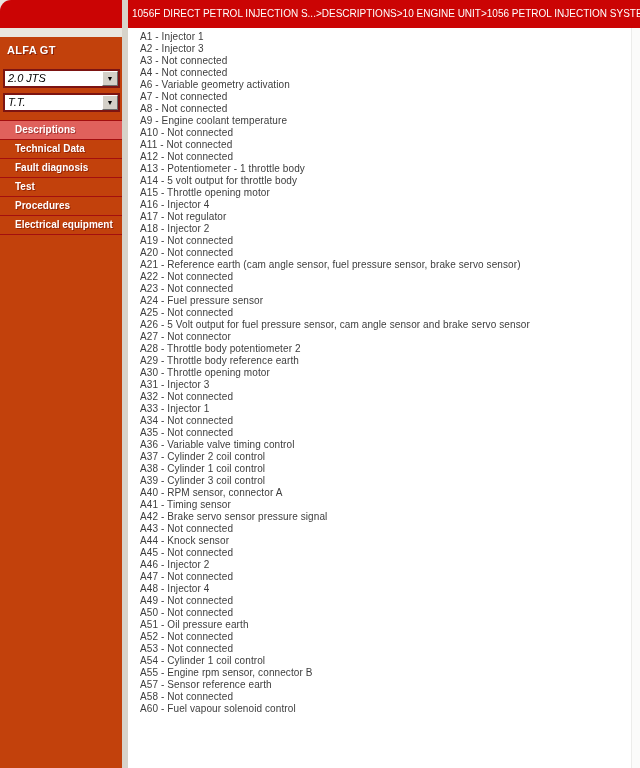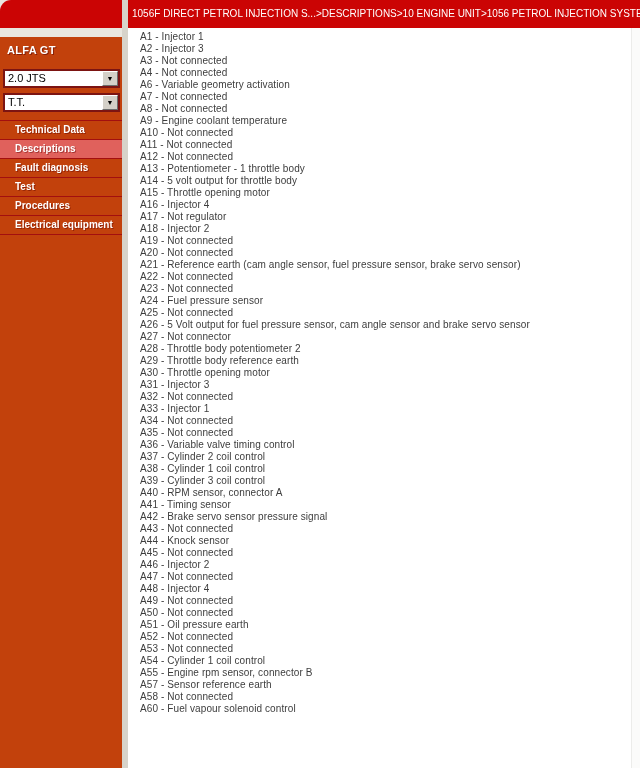--- a/index.html
+++ b/index.html
@@ -22,21 +22,21 @@
     background:#d7d3ca;
   }
   .sidebar{
     position:absolute;left:0;top:37px;width:122px;height:737px;
     background:#c2410c;
   }
   .sidebar-title{
     padding:7px 0 0 7px;font-weight:bold;font-size:11px;color:#fff;
     text-shadow:1px 1px 0 rgba(80,0,0,.55);letter-spacing:.3px;
   }
-  .selects{position:absolute;top:32px;left:3px;width:117px;}
+  .selects{position:absolute;top:32px;left:3px;width:117px;font-style:italic;}
   .select-wrap{
     width:117px;height:19px;margin-bottom:5px;background:#fff;
     border:2px solid #7c1412;box-sizing:border-box;
     display:flex;align-items:stretch;cursor:pointer;
   }
   .select-value{
     flex:1;font-size:11px;color:#000;line-height:15px;padding-left:3px;
     white-space:nowrap;overflow:hidden;
   }
   .select-btn{
@@ -88,22 +88,22 @@
       <span class="select-value">2.0 JTS</span>
       <span class="select-btn">▼</span>
     </div>
     <div class="select-wrap">
       <span class="select-value">T.T.</span>
       <span class="select-btn">▼</span>
     </div>
   </div>
 
   <div class="menu" id="menu">
+      <div class="menu-item active">Descriptions</div>
       <div class="menu-item">Technical Data</div>
-      <div class="menu-item active">Descriptions</div>
       <div class="menu-item">Fault diagnosis</div>
       <div class="menu-item">Test</div>
       <div class="menu-item">Procedures</div>
       <div class="menu-item">Electrical equipment</div>
     </div>
 </div>
 
 <div class="content">
   <div id="pin-list">
       <div class="pin-row">A1 - Injector 1</div>

